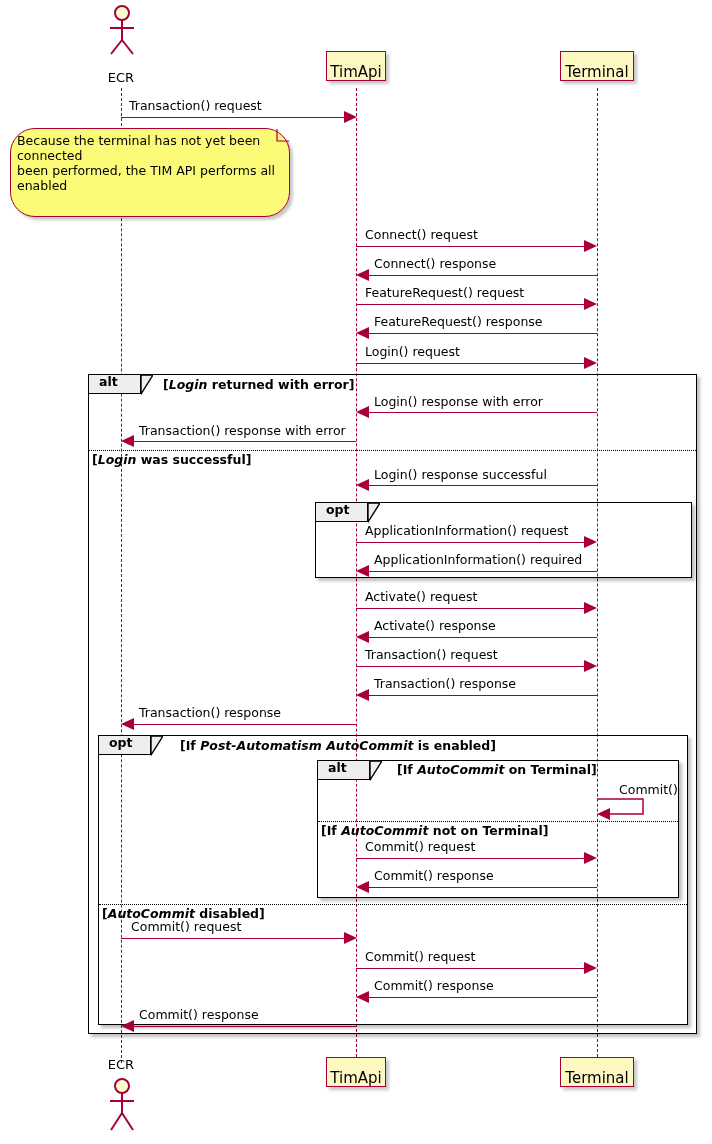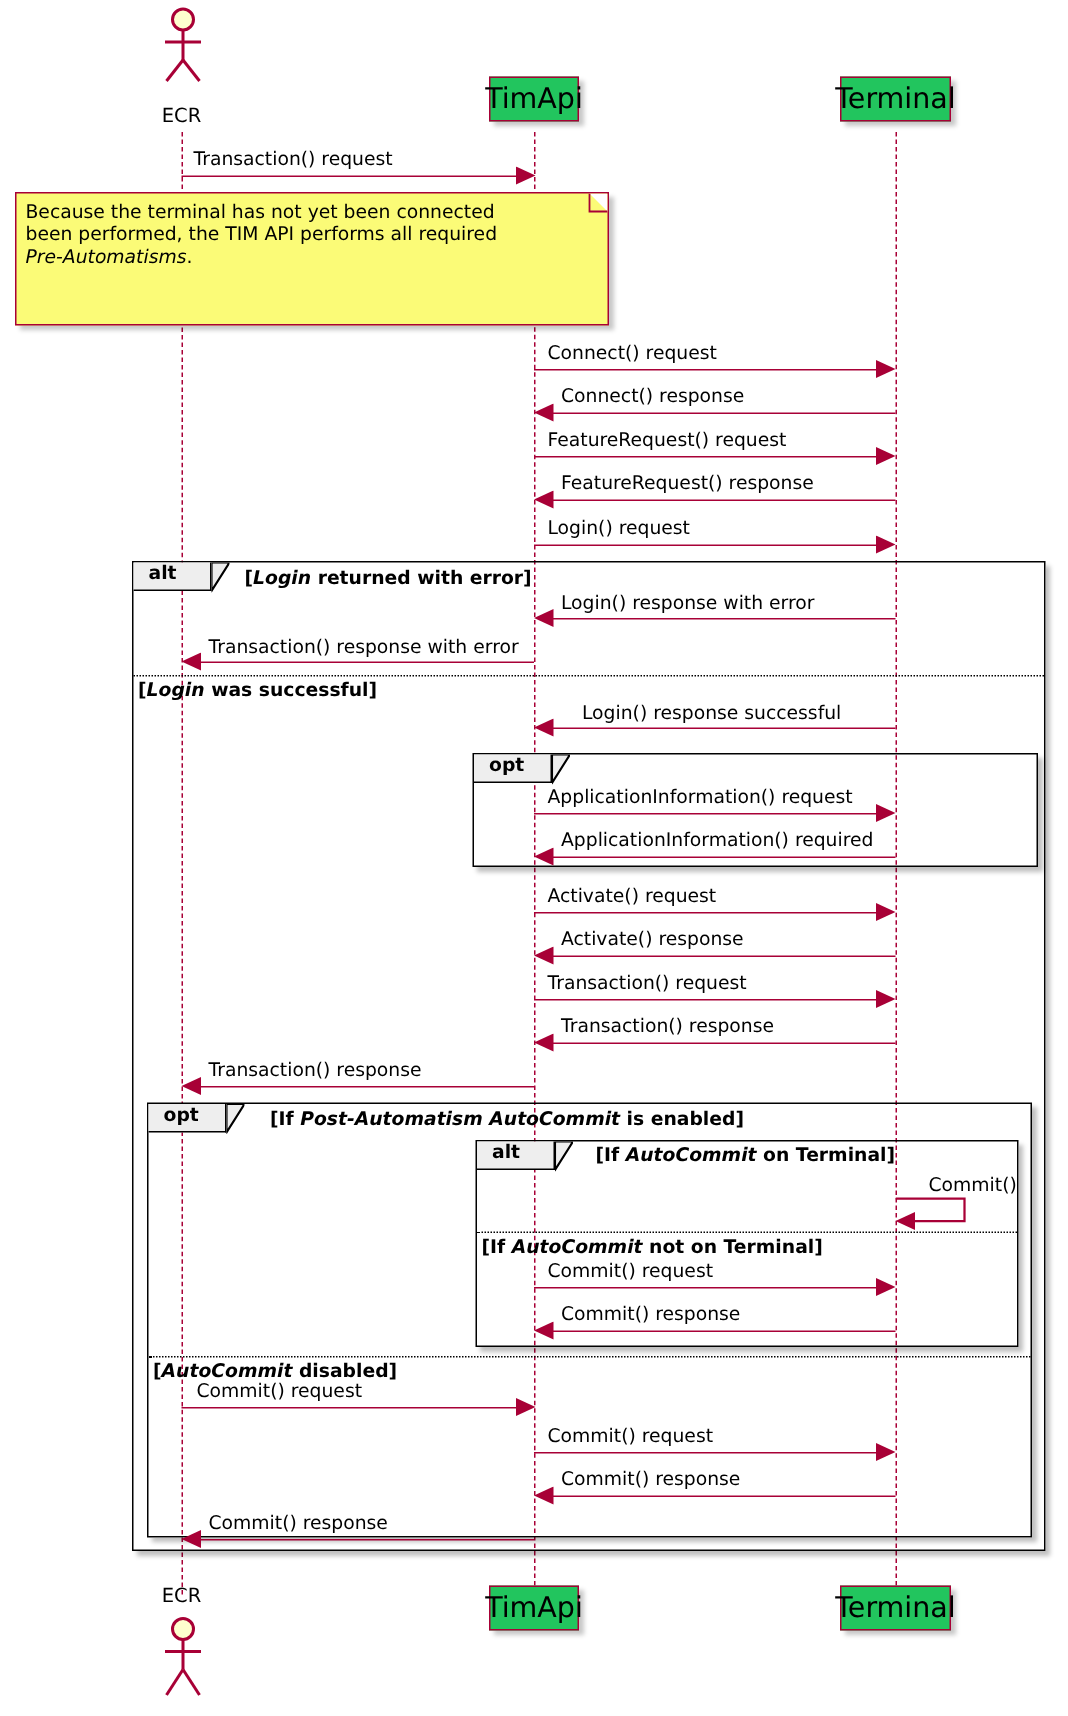--- a/index.html
+++ b/index.html
@@ -12,27 +12,27 @@
     position: relative;
     width: 712px;
     height: 1144px;
     background: #ffffff;
     overflow: hidden;
     padding-left: 47px;
   }
   
   .pbox {
     position: absolute;
-    background: #22c55e;
+    background: #fef9c3;
     border: 1.5px solid #A80036;
     color: #000000;
-    font-size: 19px;
+    font-size: 15px;
     line-height: 1;
     display: flex;
-    align-items: center;
+    align-items: flex-end;
     justify-content: center;
     box-shadow: 3px 3px 3px rgba(0,0,0,0.22);
     white-space: nowrap;
   }
   
   .actor-svg { position: absolute; }
   .actor-label {
     position: absolute;
     font-size: 13px;
     color: #000;
@@ -148,25 +148,24 @@
   <div class="pbox" style="left:560px; top:51px; width:74px; height:30px;">
     <span>Terminal</span>
   </div>
 
   <div class="msg-label" style="left:129px; top:100px;">Transaction() request</div>
   <div class="msg-line" style="left:121px; top:117px; width:230px;"></div>
   <svg class="arrowhead" style="left:344px; top:111px;" width="14" height="13">
       <polygon points="0,0 13,6 0,12" fill="#A80036"></polygon>
     </svg>
 
-  <div class="note" style="left:10px; top:128px; width:396px; height:89px;">
+  <div class="note" style="left:10px; top:128px; width:280px; height:89px;border-radius:25px;">
 
     <div>Because the terminal has not yet been connected</div>
-      <div>been performed, the TIM API performs all required</div>
-      <div><i>Pre-Automatisms</i>.</div>
+      <div>been performed, the TIM API performs all enabled</div>
       <svg class="note-fold-line" viewBox="0 0 16 16">
       <polygon points="4,0 16,12 16,0" fill="#FFFFFF"></polygon>
       <polyline points="4,0 4,12 16,12" fill="none" stroke="#A80036" stroke-width="1.2"></polyline>
     </svg>
   </div>
 
   <div class="msg-label" style="left:365px; top:229px;">Connect() request</div>
   <div class="msg-line" style="left:356px; top:246px; width:235px;"></div>
   <svg class="arrowhead" style="left:584px; top:240px;" width="14" height="13">
       <polygon points="0,0 13,6 0,12" fill="#A80036"></polygon>
@@ -213,21 +212,21 @@
 
   <div class="msg-label" style="left:139px; top:425px;">Transaction() response with error</div>
   <div class="msg-line" style="left:127px; top:441px; width:229px;"></div>
   <svg class="arrowhead" style="left:121px; top:435px;" width="14" height="13">
       <polygon points="13,0 0,6 13,12" fill="#A80036"></polygon>
     </svg>
 
   <div class="divider" style="left:89px; top:450px; width:607px;"></div>
   <div class="else-label" style="left:92px; top:454px;">[<i>Login</i> was successful]</div>
 
-  <div class="msg-label" style="left:374px; top:469px;margin-left:14px;">Login() response successful</div>
+  <div class="msg-label" style="left:374px; top:469px;">Login() response successful</div>
   <div class="msg-line" style="left:362px; top:485px; width:235px;"></div>
   <svg class="arrowhead" style="left:356px; top:479px;" width="14" height="13">
       <polygon points="13,0 0,6 13,12" fill="#A80036"></polygon>
     </svg>
 
   <div class="group" style="left:315px; top:502px; width:377px; height:76px;"></div>
   <div class="group-tab" style="left:316px; top:503px; width:52px; height:19px;">
     <span>opt</span>
   </div>
   <svg class="arrowhead" style="left:368px; top:503px;" width="12" height="20">

